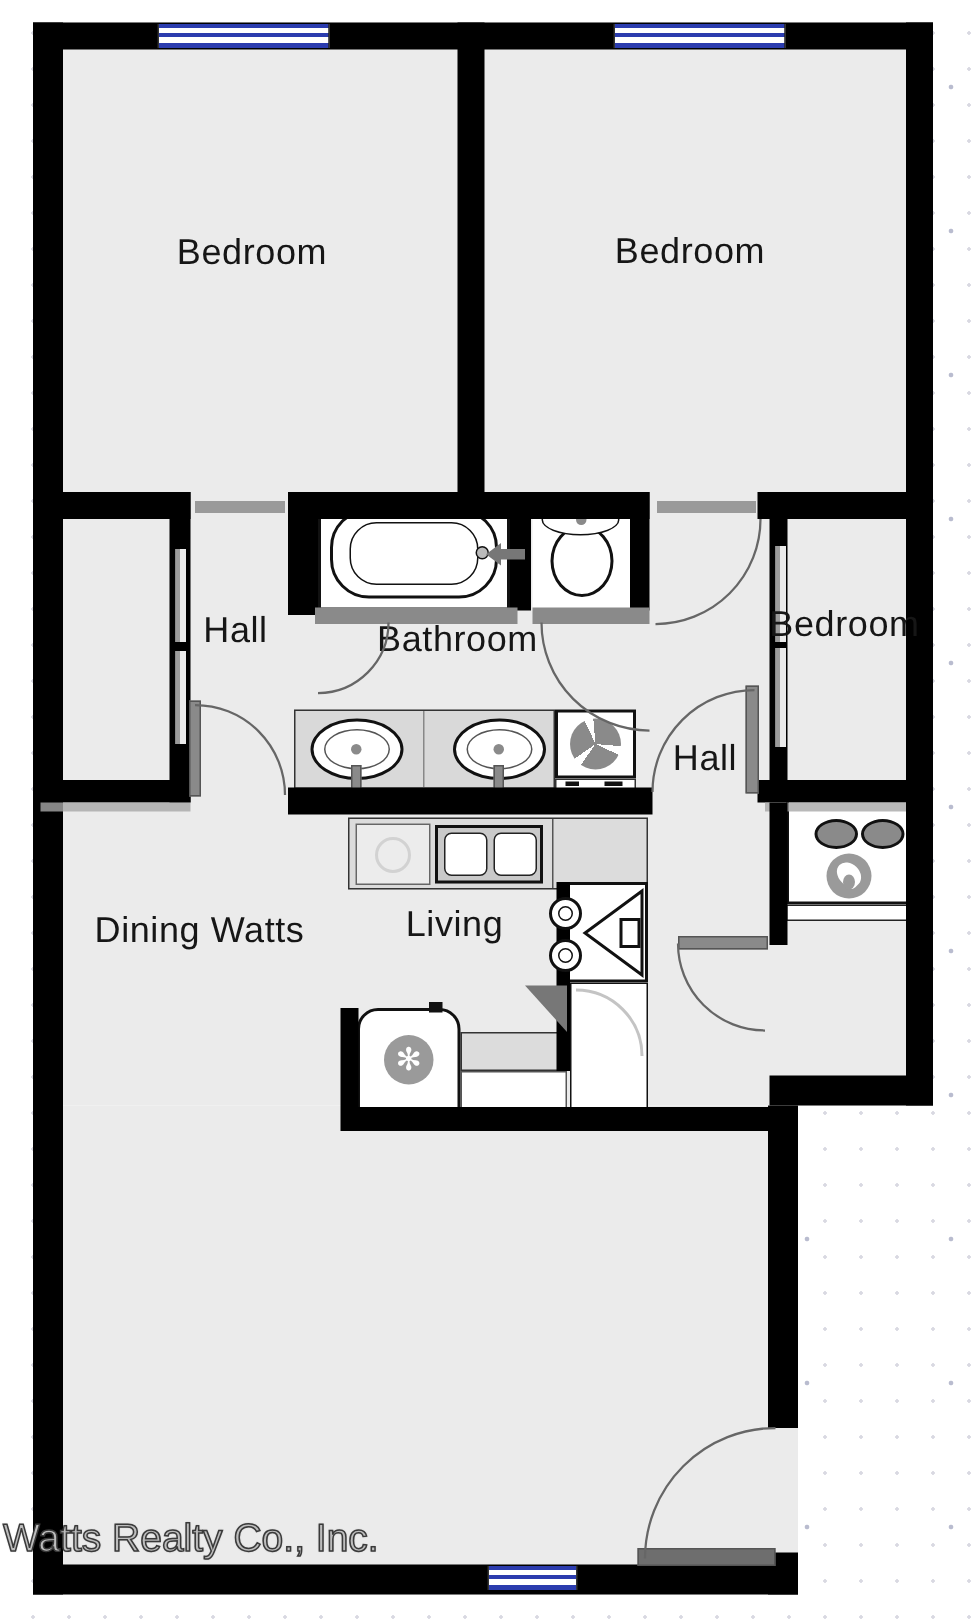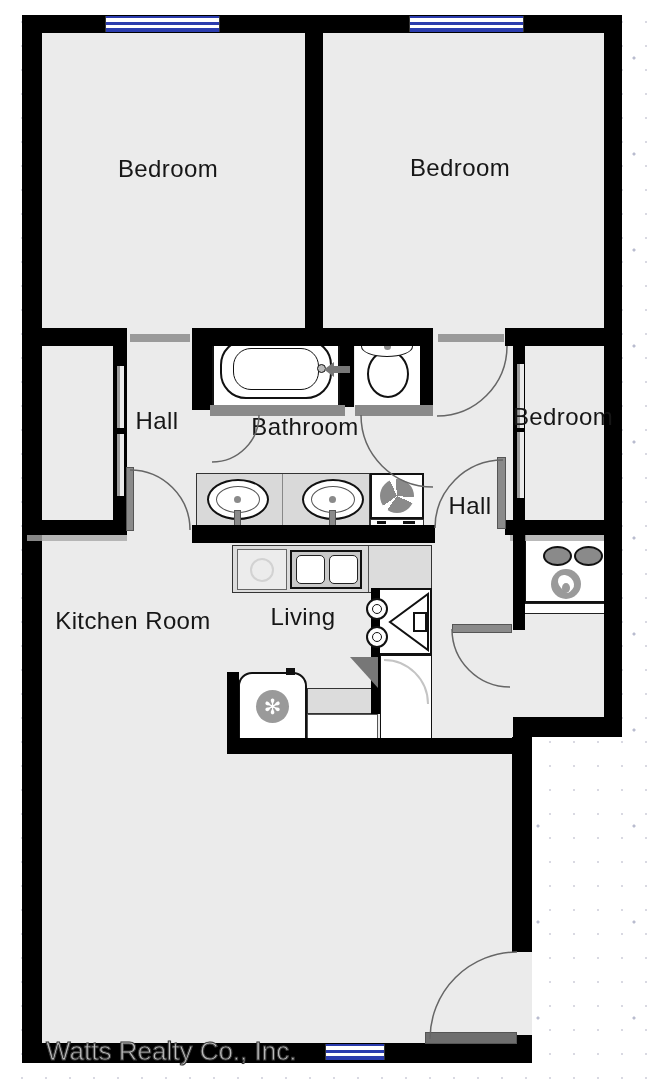--- a/index.html
+++ b/index.html
@@ -30,26 +30,25 @@
   .win{
     background:linear-gradient(#2b3cae 0 2.5px,#fff 2.5px 6px,#2b3cae 6px 9px,#fff 9px 12.5px,#2b3cae 12.5px 16px);
     border-left:1px solid #333;border-right:1px solid #333;box-sizing:border-box;
   }
   .room-label{
     position:absolute;transform:translate(-50%,-50%);
     font-size:24px;color:#161616;letter-spacing:.4px;white-space:nowrap;
   }
   .ellipse{border-radius:50%;box-sizing:border-box;}
   #watermark{
-    position:absolute;left:2px;top:1036px;
+    position:absolute;left:2px;top:1010px;
     font-size:26px;color:#bdbdbd;white-space:nowrap;
     -webkit-text-stroke:1px #3a3a3a;
     text-shadow:0 0 1px #333;
     z-index:9;
-    margin-left:44px;
   }
   svg.overlay{position:absolute;left:0;top:0;z-index:6;pointer-events:none;}
   .z1{z-index:1}.z2{z-index:2}.z3{z-index:3}.z4{z-index:4}.z5{z-index:5}
 </style>
 </head>
 <body>
 
 <div id="canvas">
 
   <div class="abs int" style="left:22px;top:15px;width:600px;height:722px;"></div>
@@ -191,18 +190,18 @@
   <div class="abs win z4" style="left:105px;top:16px;width:115px;height:16px;"></div>
   <div class="abs win z4" style="left:409px;top:16px;width:115px;height:16px;"></div>
   <div class="abs win z4" style="left:325px;top:1044px;width:60px;height:16px;"></div>
 
   <div class="room-label z5" style="left:168px;top:169px;">Bedroom</div>
   <div class="room-label z5" style="left:460px;top:168px;">Bedroom</div>
   <div class="room-label z5" style="left:157px;top:421px;">Hall</div>
   <div class="room-label z5" style="left:305px;top:427px;">Bathroom</div>
   <div class="room-label z5" style="left:563px;top:417px;">Bedroom</div>
   <div class="room-label z5" style="left:470px;top:506px;">Hall</div>
-  <div class="room-label z5" style="left:133px;top:621px;">Kitchen Room</div>
+  <div class="room-label z5" style="left:133px;top:621px;">Dining Watts</div>
   <div class="room-label z5" style="left:303px;top:617px;">Living</div>
 
   <div id="watermark">Watts Realty Co., Inc.</div>
 
 </div>
 
 </body></html>

